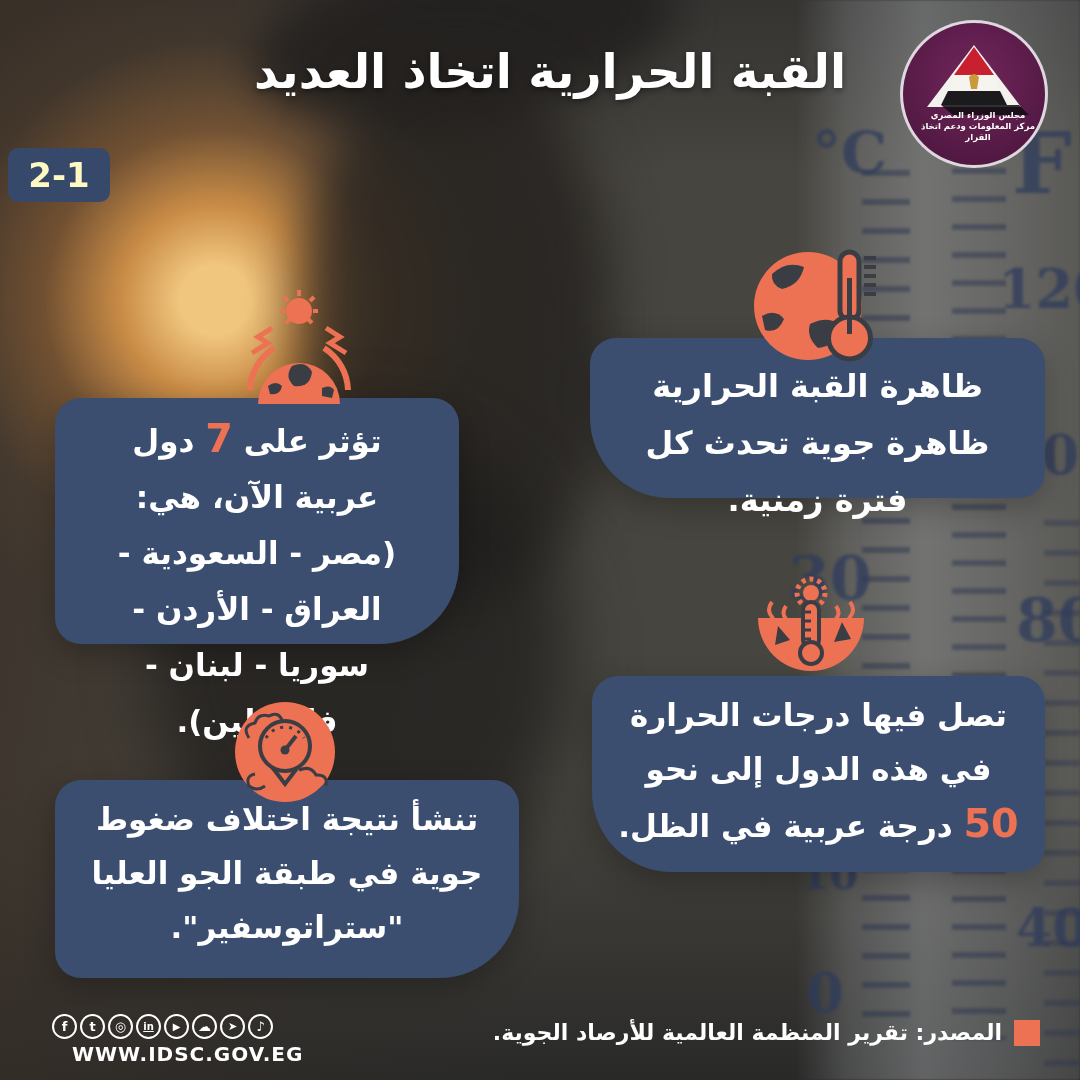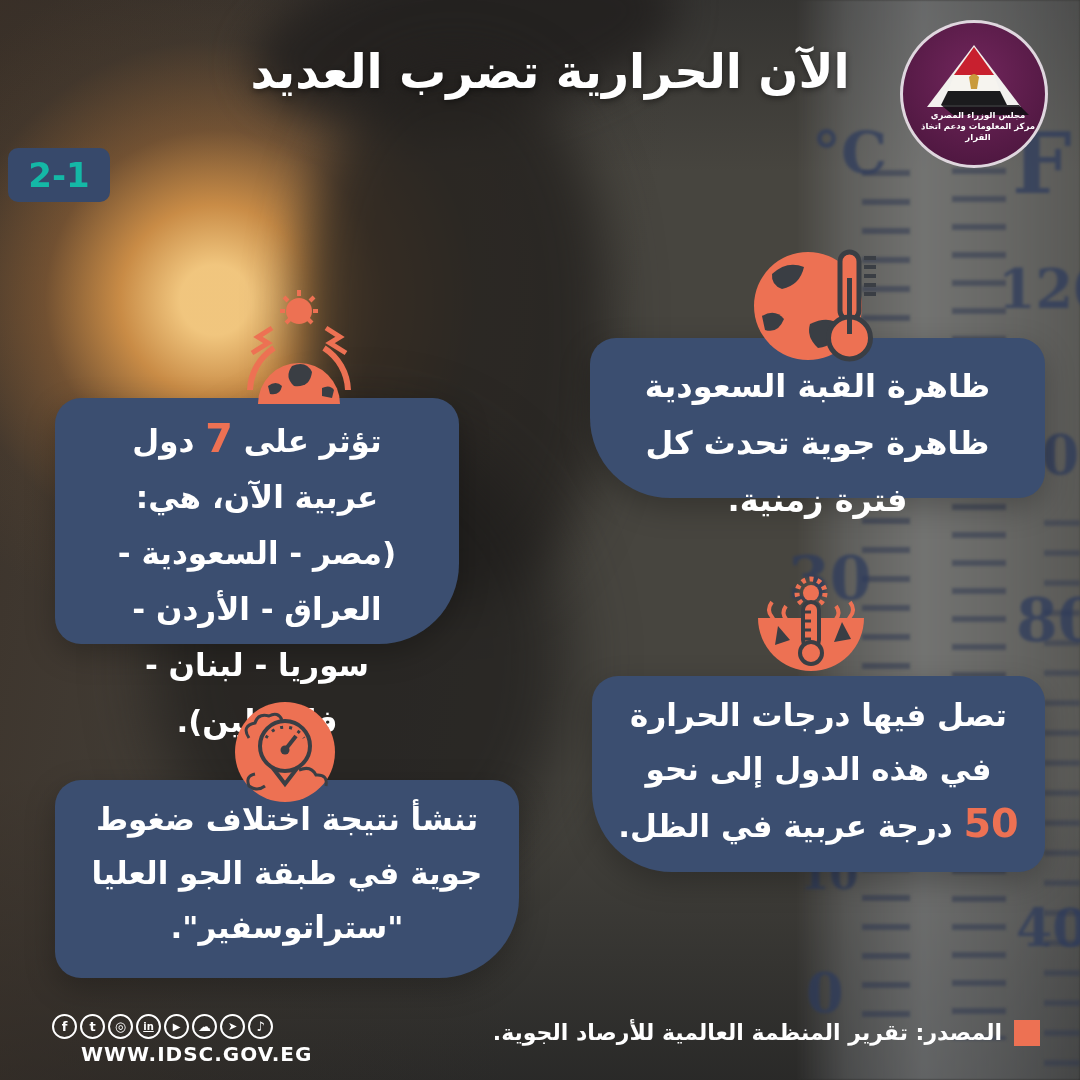--- a/index.html
+++ b/index.html
@@ -22,42 +22,42 @@
     background:linear-gradient(90deg, rgba(130,134,138,0) 0%, rgba(150,154,158,0.30) 18%, rgba(176,180,184,0.42) 45%, rgba(158,162,166,0.36) 75%, rgba(138,142,146,0.28) 100%);
     filter:blur(1px);
   }
   .ticks{position:absolute;z-index:2;filter:blur(1.8px);}
   .ticks-a{left:862px;top:170px;width:48px;height:870px;background:repeating-linear-gradient(to bottom, rgba(42,52,78,0.5) 0 6px, rgba(42,52,78,0) 6px 29px);}
   .ticks-b{left:952px;top:140px;width:54px;height:900px;background:repeating-linear-gradient(to bottom, rgba(42,52,78,0.48) 0 6px, rgba(42,52,78,0) 6px 28px);}
   .ticks-c{left:1044px;top:520px;width:36px;height:560px;background:repeating-linear-gradient(to bottom, rgba(42,52,78,0.4) 0 6px, rgba(42,52,78,0) 6px 30px);}
   .tnum{position:absolute;z-index:2;color:#2c3a5c;opacity:0.72;font-family:"DejaVu Serif",serif;font-weight:bold;filter:blur(1.6px);line-height:1;}
   
   #page-badge{position:absolute;z-index:6;left:8px;top:148px;width:102px;height:54px;background:#37496b;border-radius:10px;
-    color:#14b8a6;font-size:34px;font-weight:bold;display:flex;align-items:center;justify-content:center;direction:ltr;}
+    color:#fef9c3;font-size:34px;font-weight:bold;display:flex;align-items:center;justify-content:center;direction:ltr;}
   #title{position:absolute;z-index:6;left:110px;top:24px;width:880px;text-align:center;direction:rtl;
     color:#fff;font-weight:bold;font-size:47px;line-height:96px;text-shadow:0 2px 6px rgba(0,0,0,0.45);}
   #logo{position:absolute;z-index:6;left:900px;top:20px;width:148px;height:148px;border-radius:50%;
     background:radial-gradient(circle at 50% 38%, #71265c 0%, #5a1c49 55%, #46143a 100%);
     border:3px solid rgba(238,236,240,0.9);box-sizing:border-box;}
   #logo .logo-text{position:absolute;left:8px;right:0;bottom:22px;text-align:center;color:#fff;font-size:8.5px;line-height:11px;font-weight:bold;}
   
   .card{position:absolute;z-index:5;background:#3b4e70;color:#fff;font-weight:bold;text-align:center;direction:rtl;box-sizing:border-box;
     box-shadow:0 10px 30px rgba(0,0,0,0.25);}
   #card-phenomenon{left:590px;top:338px;width:455px;height:160px;border-radius:26px 26px 26px 80px;padding:20px 28px 0;font-size:32px;line-height:57px;}
   #card-countries{left:55px;top:398px;width:404px;height:246px;border-radius:26px 26px 80px 26px;padding:12px 34px 0;font-size:31px;line-height:56px;}
   #card-temperature{left:592px;top:676px;width:453px;height:196px;border-radius:26px 26px 26px 80px;padding:12px 26px 0;font-size:31px;line-height:54px;}
   #card-cause{left:55px;top:780px;width:464px;height:198px;border-radius:26px 26px 80px 26px;padding:12px 14px 0;font-size:31px;line-height:54px;}
   .card p{margin:0;}
   .hl{color:#ed7153;font-size:1.28em;}
   .card-icon{position:absolute;z-index:6;}
   
   #social-row{position:absolute;z-index:6;left:52px;top:1014px;display:flex;gap:3px;}
   .soc{width:25px;height:25px;border:2px solid #fff;border-radius:50%;box-sizing:border-box;color:#fff;font-size:13px;font-weight:bold;
     display:flex;align-items:center;justify-content:center;line-height:1;}
-  #website{position:absolute;z-index:6;left:72px;top:1042px;color:#fff;font-size:20px;font-weight:bold;letter-spacing:1px;margin-left:9px;}
+  #website{position:absolute;z-index:6;left:72px;top:1042px;color:#fff;font-size:20px;font-weight:bold;letter-spacing:1px;}
   #source-line{position:absolute;z-index:6;right:40px;top:1020px;display:flex;direction:rtl;align-items:flex-start;gap:12px;
     color:#fff;font-size:22px;font-weight:bold;}
   #source-square{width:26px;height:26px;background:#ed7153;flex:0 0 auto;}
 </style>
 </head>
 <body>
 
 <div id="stage">
 
   <div class="thermo-strip"></div>
@@ -72,21 +72,21 @@
   <div class="tnum" style="left:998px;top:262px;font-size:54px;">120</div>
   <div class="tnum" style="left:1004px;top:428px;font-size:54px;">100</div>
   <div class="tnum" style="left:788px;top:548px;font-size:60px;">30</div>
   <div class="tnum" style="left:1016px;top:590px;font-size:60px;">80</div>
   <div class="tnum" style="left:800px;top:854px;font-size:42px;">10</div>
   <div class="tnum" style="left:1016px;top:902px;font-size:52px;">40</div>
   <div class="tnum" style="left:806px;top:966px;font-size:54px;">0</div>
 
   <div id="page-badge">2-1</div>
   <div id="title">
-    <div>الآن الحرارية تضرب العديد</div>
+    <div>القبة الحرارية اتخاذ العديد</div>
   </div>
 
   <div id="logo">
     <svg width="142" height="142" viewBox="0 0 142 142">
       <polygon points="71,22 118,84 24,84" fill="#f2f1ee"></polygon>
       <polygon points="71,24 91,52 51,52" fill="#c8202f"></polygon>
       <polygon points="51,52 91,52 97,68 45,68" fill="#f6f4ef"></polygon>
       <path d="M66 54 q5 -6 10 0 l-2 12 l-6 0 Z" fill="#c99a3c"></path>
       <polygon points="45,68 97,68 104,82 38,82" fill="#1b1b1d"></polygon>
       <polygon points="38,82 116,82 126,92 50,92" fill="#0e0e10" opacity="0.85"></polygon>
@@ -107,21 +107,21 @@
     <line x1="97.5" y1="34" x2="97.5" y2="90" stroke="#3a3e44" stroke-width="5"></line>
     <g stroke="#3a3e44" stroke-width="4">
       <line x1="112" y1="14" x2="124" y2="14"></line>
       <line x1="112" y1="23" x2="124" y2="23"></line>
       <line x1="112" y1="32" x2="124" y2="32"></line>
       <line x1="112" y1="41" x2="124" y2="41"></line>
       <line x1="112" y1="50" x2="124" y2="50"></line>
     </g>
   </svg>
   <div class="card" id="card-phenomenon">
-    <p>ظاهرة القبة السعودية ظاهرة جوية تحدث كل فترة زمنية.</p>
+    <p>ظاهرة القبة الحرارية ظاهرة جوية تحدث كل فترة زمنية.</p>
   </div>
 
   <svg class="card-icon" style="left:238px;top:290px;" width="122" height="122" viewBox="0 0 122 122">
     <circle cx="61" cy="21" r="13" fill="#ed7153"></circle>
     <g stroke="#ed7153" stroke-width="4">
       <line x1="61" y1="0" x2="61" y2="6"></line>
         <line x1="46" y1="7" x2="50" y2="11"></line>
       <line x1="76" y1="7" x2="72" y2="11"></line>
         <line x1="42" y1="21" x2="47" y2="21"></line>
       <line x1="75" y1="21" x2="80" y2="21"></line>

